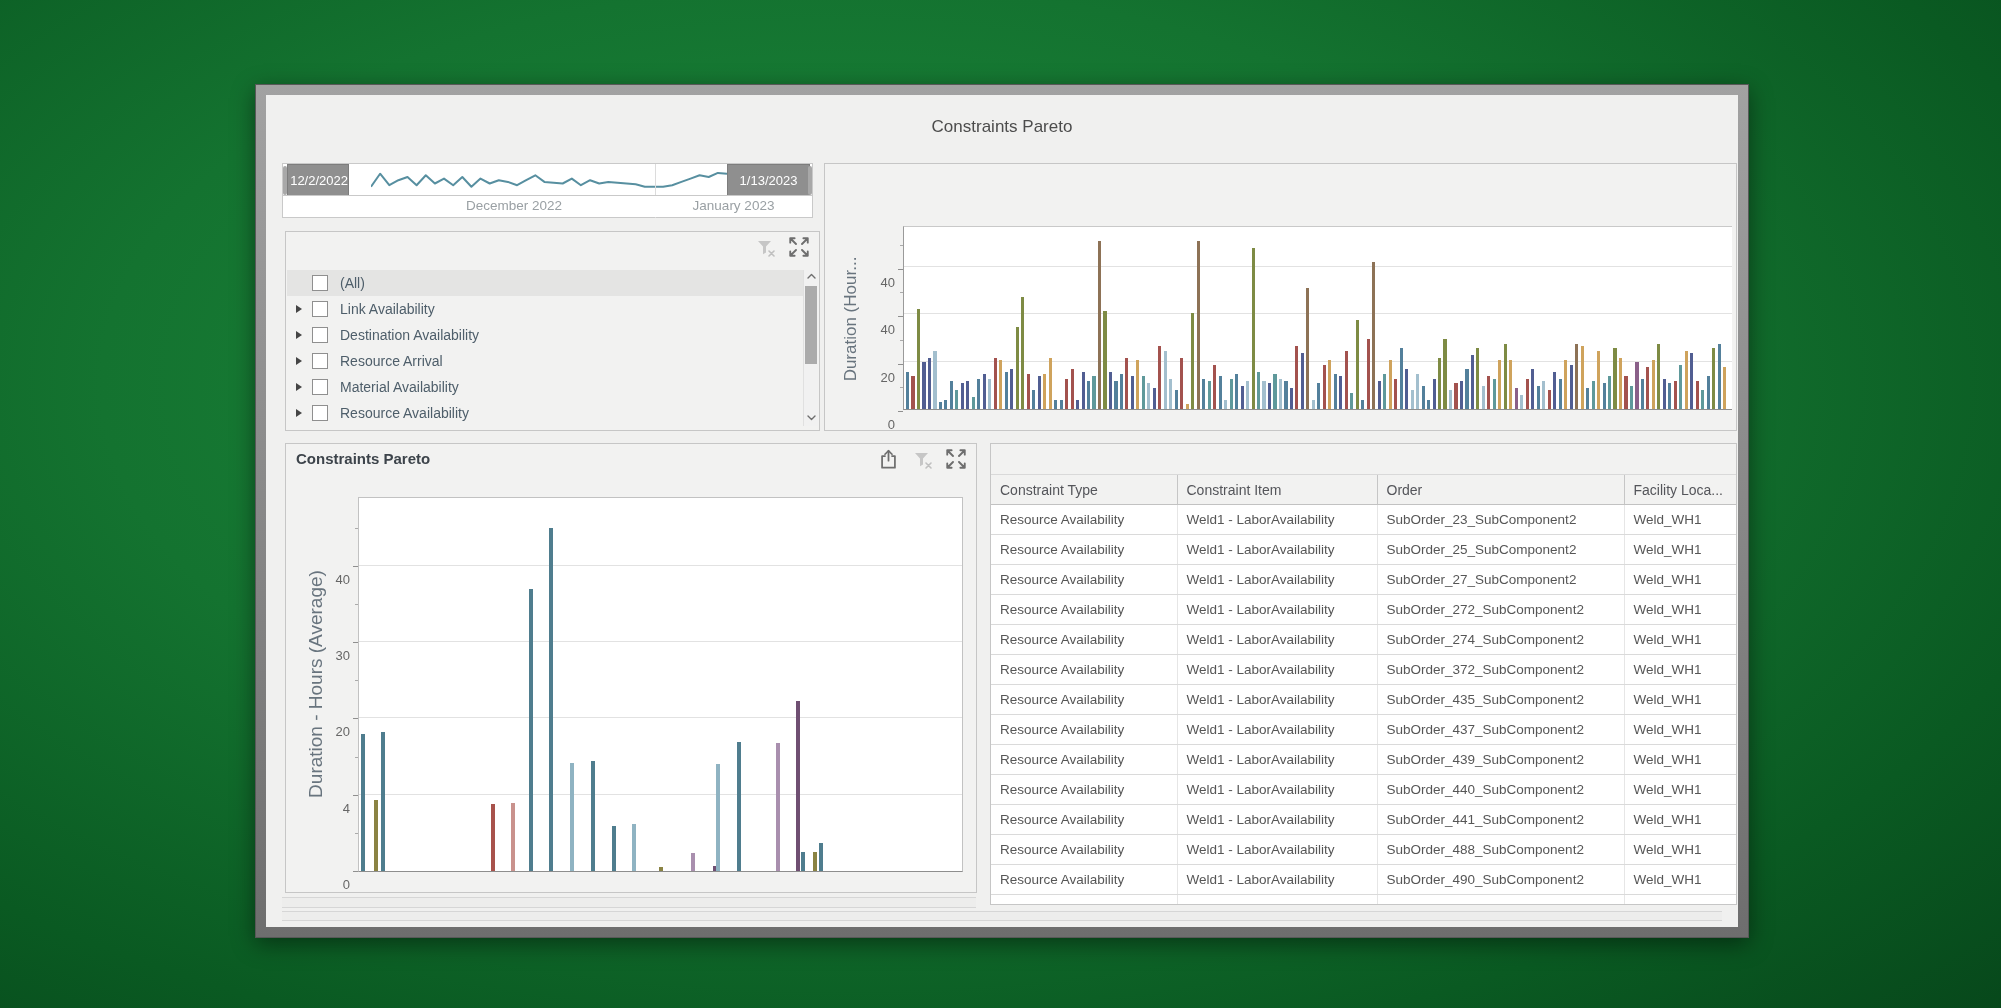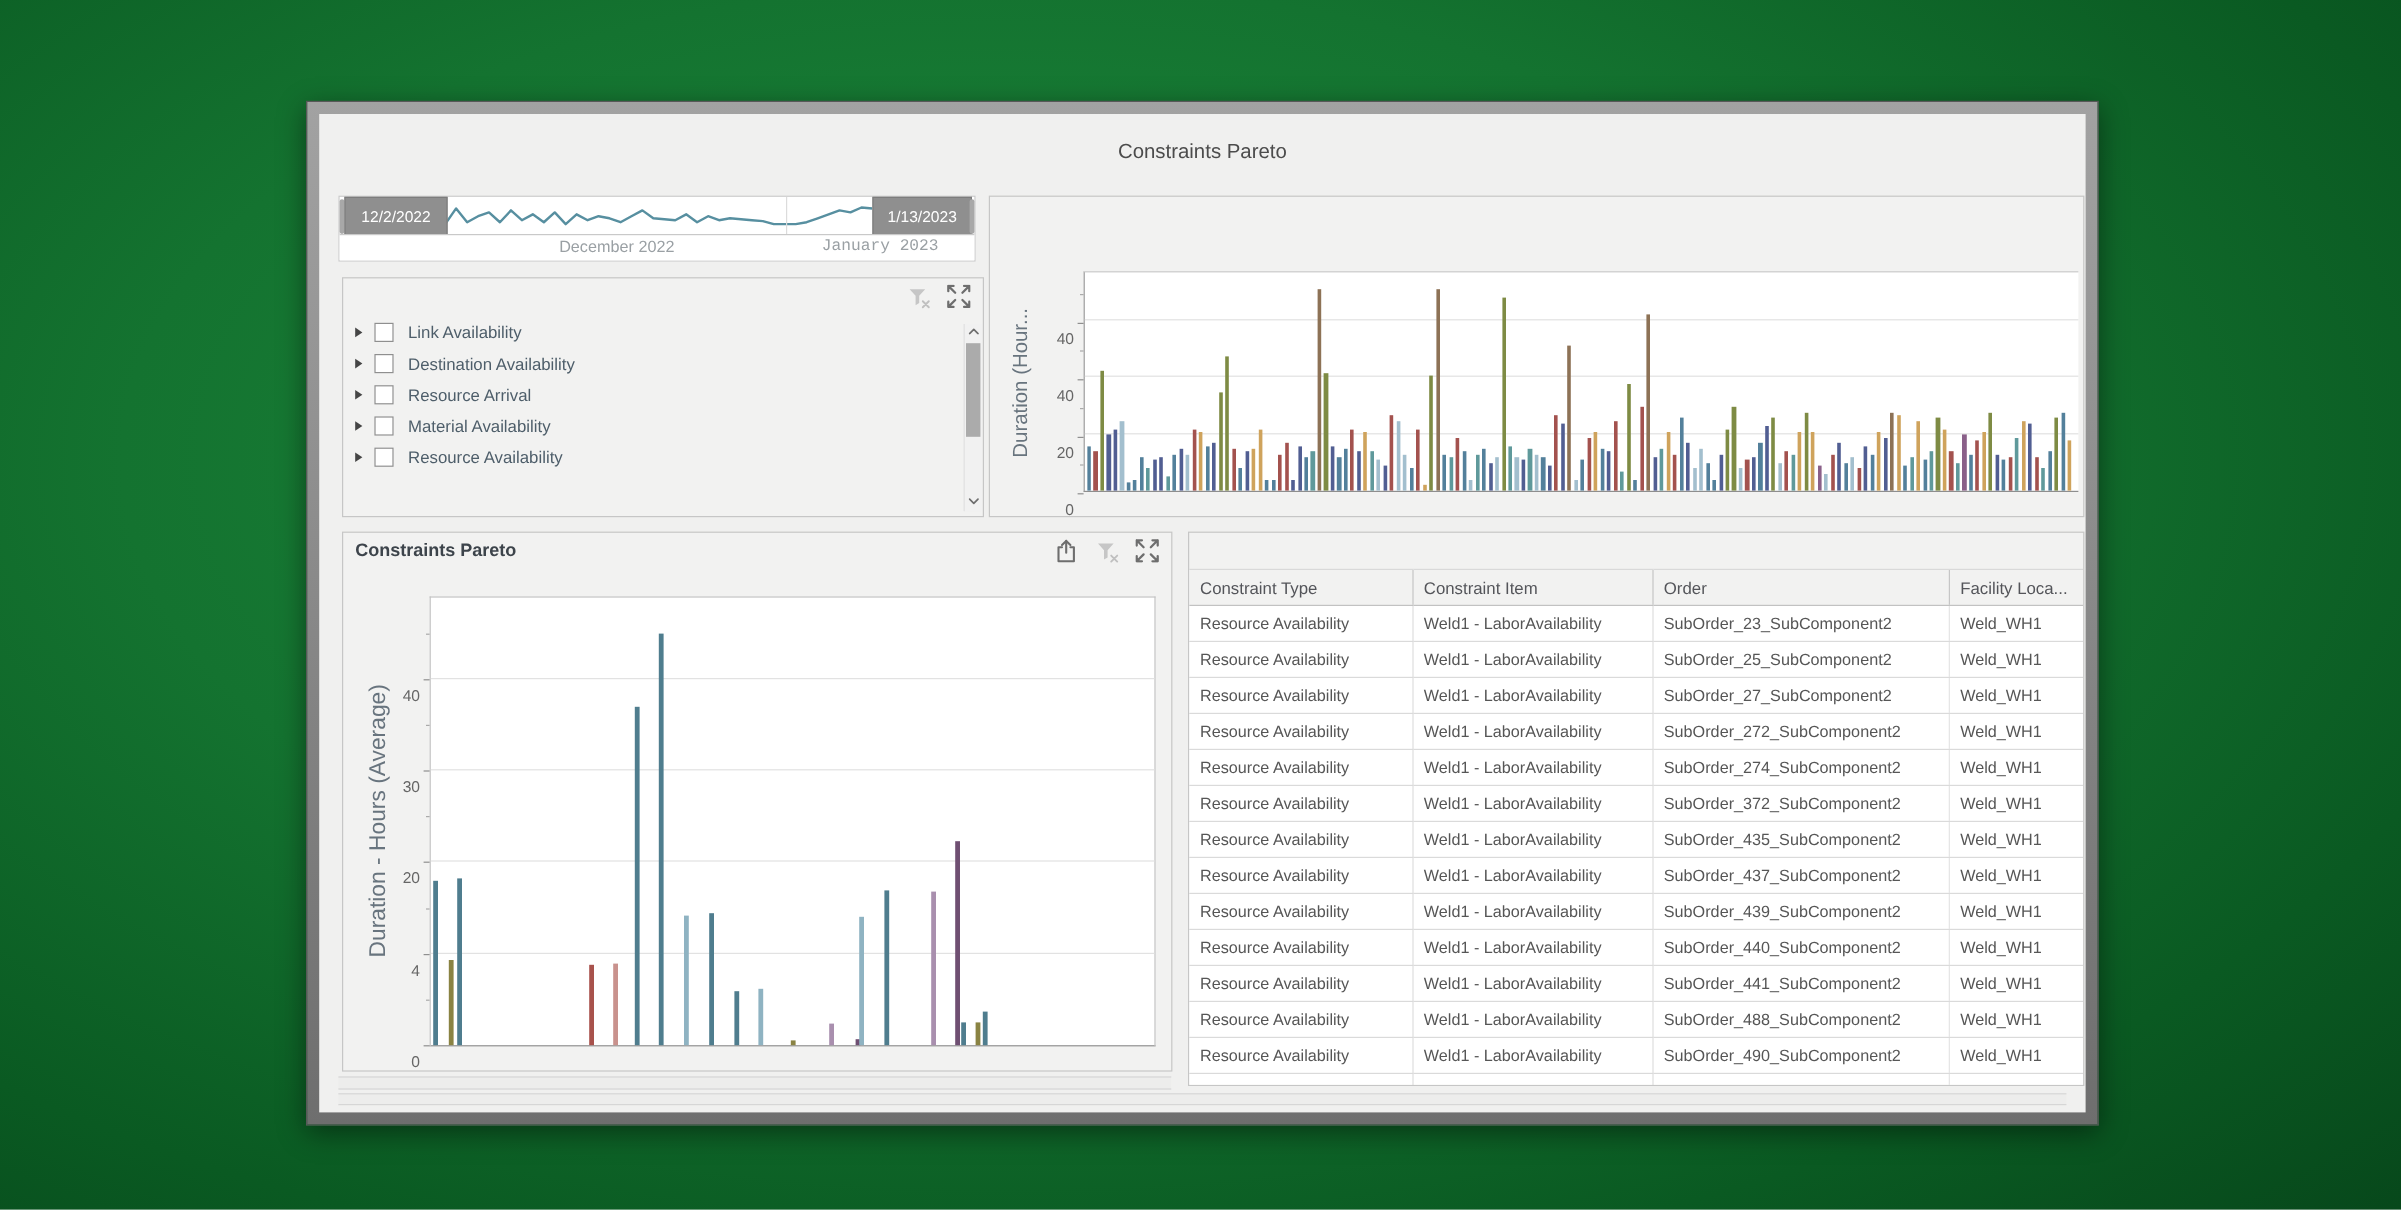--- a/index.html
+++ b/index.html
@@ -17,29 +17,29 @@
   .panel-header{position:absolute;left:0;right:0;top:0;height:30px;line-height:30px;
     padding-left:10px;font-weight:bold;font-size:15px;color:#3d444b;}
   .hdr-icons{position:absolute;top:5px;right:8px;display:flex;gap:12px;align-items:center;}
   .icon-btn{width:22px;height:22px;display:inline-block;}
   
   #date-slider{position:absolute;left:16px;top:68px;width:531px;height:55px;
     background:#fff;border:1px solid #c9c9c9;box-sizing:border-box;}
   #slider-row{position:absolute;left:0;top:0;right:0;height:33px;}
   .range-handle{position:absolute;top:0;height:33px;background:#8f8f8f;border:1px solid #7d7d7d;
     box-sizing:border-box;color:#fff;font-size:13px;line-height:31px;text-align:center;}
-  #handle-left{left:4px;width:86px;}
+  #handle-left{left:4px;width:62px;text-align:right;}
   #handle-right{left:444px;width:83px;}
   .edge-bracket{position:absolute;top:2px;width:4px;height:29px;background:#a8a8a8;border-radius:2px;}
   #month-divider{position:absolute;left:372px;top:0;width:1px;height:54px;background:#dcdcdc;}
   #spark-svg{position:absolute;left:88px;top:2px;}
   #label-row{position:absolute;left:0;right:0;bottom:0;height:21px;border-top:1px solid #c9c9c9;
     background:#fff;font-size:13.5px;color:#9aa0a4;}
   #month-left{position:absolute;left:90px;width:282px;text-align:center;line-height:20px;}
-  #month-right{position:absolute;left:372px;width:157px;text-align:center;line-height:20px;font-family:Liberation Mono, monospace;}
+  #month-right{position:absolute;left:372px;width:157px;text-align:center;line-height:20px;}
   
   #types-panel{left:19px;top:136px;width:535px;height:200px;}
   #types-list{position:absolute;left:1px;right:16px;top:32px;bottom:1px;overflow:hidden;}
   .type-row{position:relative;height:26px;display:flex;align-items:center;font-size:14px;color:#4e5e6a;}
   .type-row.hl{background:#e4e4e3;}
   .caret{width:0;height:0;border-top:4.5px solid transparent;border-bottom:4.5px solid transparent;
     border-left:6px solid #454545;margin-left:9px;}
   .caret-space{width:6px;margin-left:9px;}
   .checkbox{width:14px;height:14px;background:#fff;border:1px solid #8f8f8f;margin-left:10px;}
   .type-label{margin-left:12px;}
@@ -124,20 +124,25 @@
               <g class="icon-svg" stroke="#6e6e6e" stroke-width="1.5">
                 <path d="M1 4.5 V1 h3.5 M1 1 l4.6 4.6"></path>
                 <path d="M11.5 1 H15 v3.5 M15 1 l-4.6 4.6"></path>
                 <path d="M15 11.5 V15 h-3.5 M15 15 l-4.6 -4.6"></path>
                 <path d="M4.5 15 H1 v-3.5 M1 15 l4.6 -4.6"></path>
               </g>
             </svg>
         </span>
       </div>
       <div id="types-list">
+          <div class="type-row hl" style="margin-top: 6px;">
+            <span class="caret-space"></span>
+            <span class="checkbox"></span>
+            <span class="type-label">(All)</span>
+          </div>
           <div class="type-row">
             <span class="caret"></span>
             <span class="checkbox"></span>
             <span class="type-label">Link Availability</span>
           </div>
           <div class="type-row">
             <span class="caret"></span>
             <span class="checkbox"></span>
             <span class="type-label">Destination Availability</span>
           </div>

